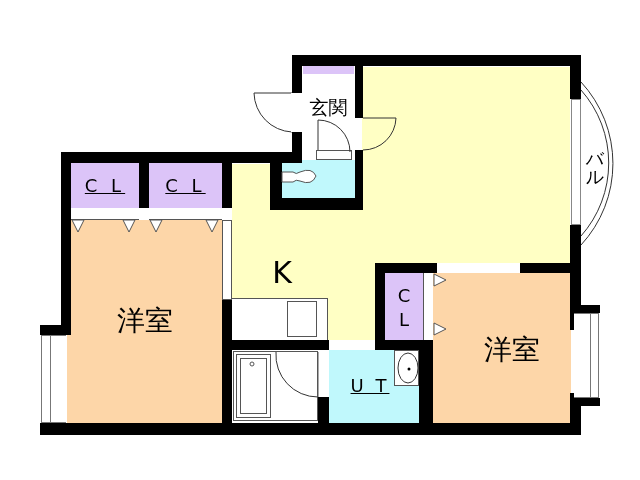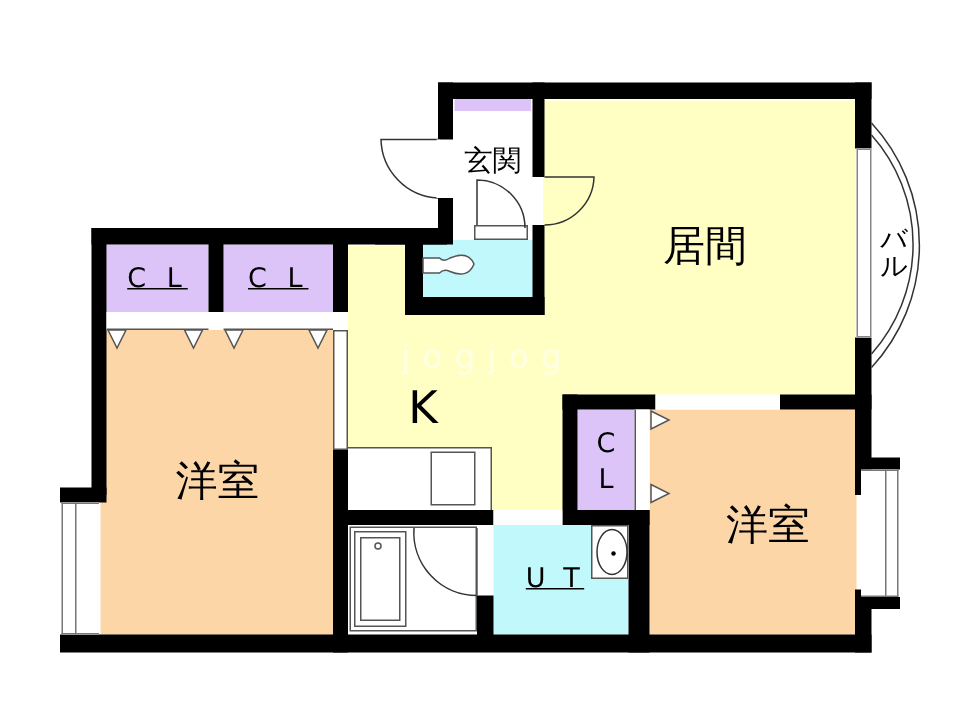--- a/index.html
+++ b/index.html
@@ -118,26 +118,24 @@
     <path d="M276,352 A42,42 0 0 0 318,397" fill="none" stroke="#333" stroke-width="1"></path>
     <line x1="318" y1="352" x2="318" y2="397" stroke="#555" stroke-width="1"></line>
 
     <ellipse cx="408" cy="368" rx="10" ry="15" fill="#fff" stroke="#333"></ellipse>
     <circle cx="409" cy="369" r="1.5" fill="#000"></circle>
 
     <circle cx="252" cy="364" r="2" fill="none" stroke="#555"></circle>
   </svg>
 
   <div class="lbl" style="left:302px;top:98px;width:53px;font-size:19px;">玄関</div>
-  <div class="lbl big" style="left:420px;top:150px;width:100px;">居間</div>
   <div class="lbl" style="left:585px;top:138px;width:20px;font-size:18px;line-height:20px;">
     <span style="writing-mode:vertical-rl;">バル</span>
   </div>
   <div class="lbl" style="left:262px;top:258px;width:40px;font-size:30px;">K</div>
   <div class="lbl big" style="left:95px;top:307px;width:100px;">洋室</div>
   <div class="lbl big" style="left:462px;top:336px;width:100px;">洋室</div>
   <div class="lbl" style="left:345px;top:377px;width:50px;font-size:18px;letter-spacing:3px;text-decoration:underline;">U T</div>
   <div class="lbl sm" style="left:71px;top:177px;width:68px;">C L</div>
   <div class="lbl sm" style="left:149px;top:177px;width:73px;">C L</div>
   <div class="lbl" style="left:385px;top:287px;width:38px;font-size:18px;">C</div>
   <div class="lbl" style="left:385px;top:311px;width:38px;font-size:18px;">L</div>
-  <div class="lbl" style="left:255px;top:228px;width:140px;font-size:22px;letter-spacing:8px;color:rgba(255,255,255,0.55);">jogjog</div>
 </div>
 
 </body></html>

